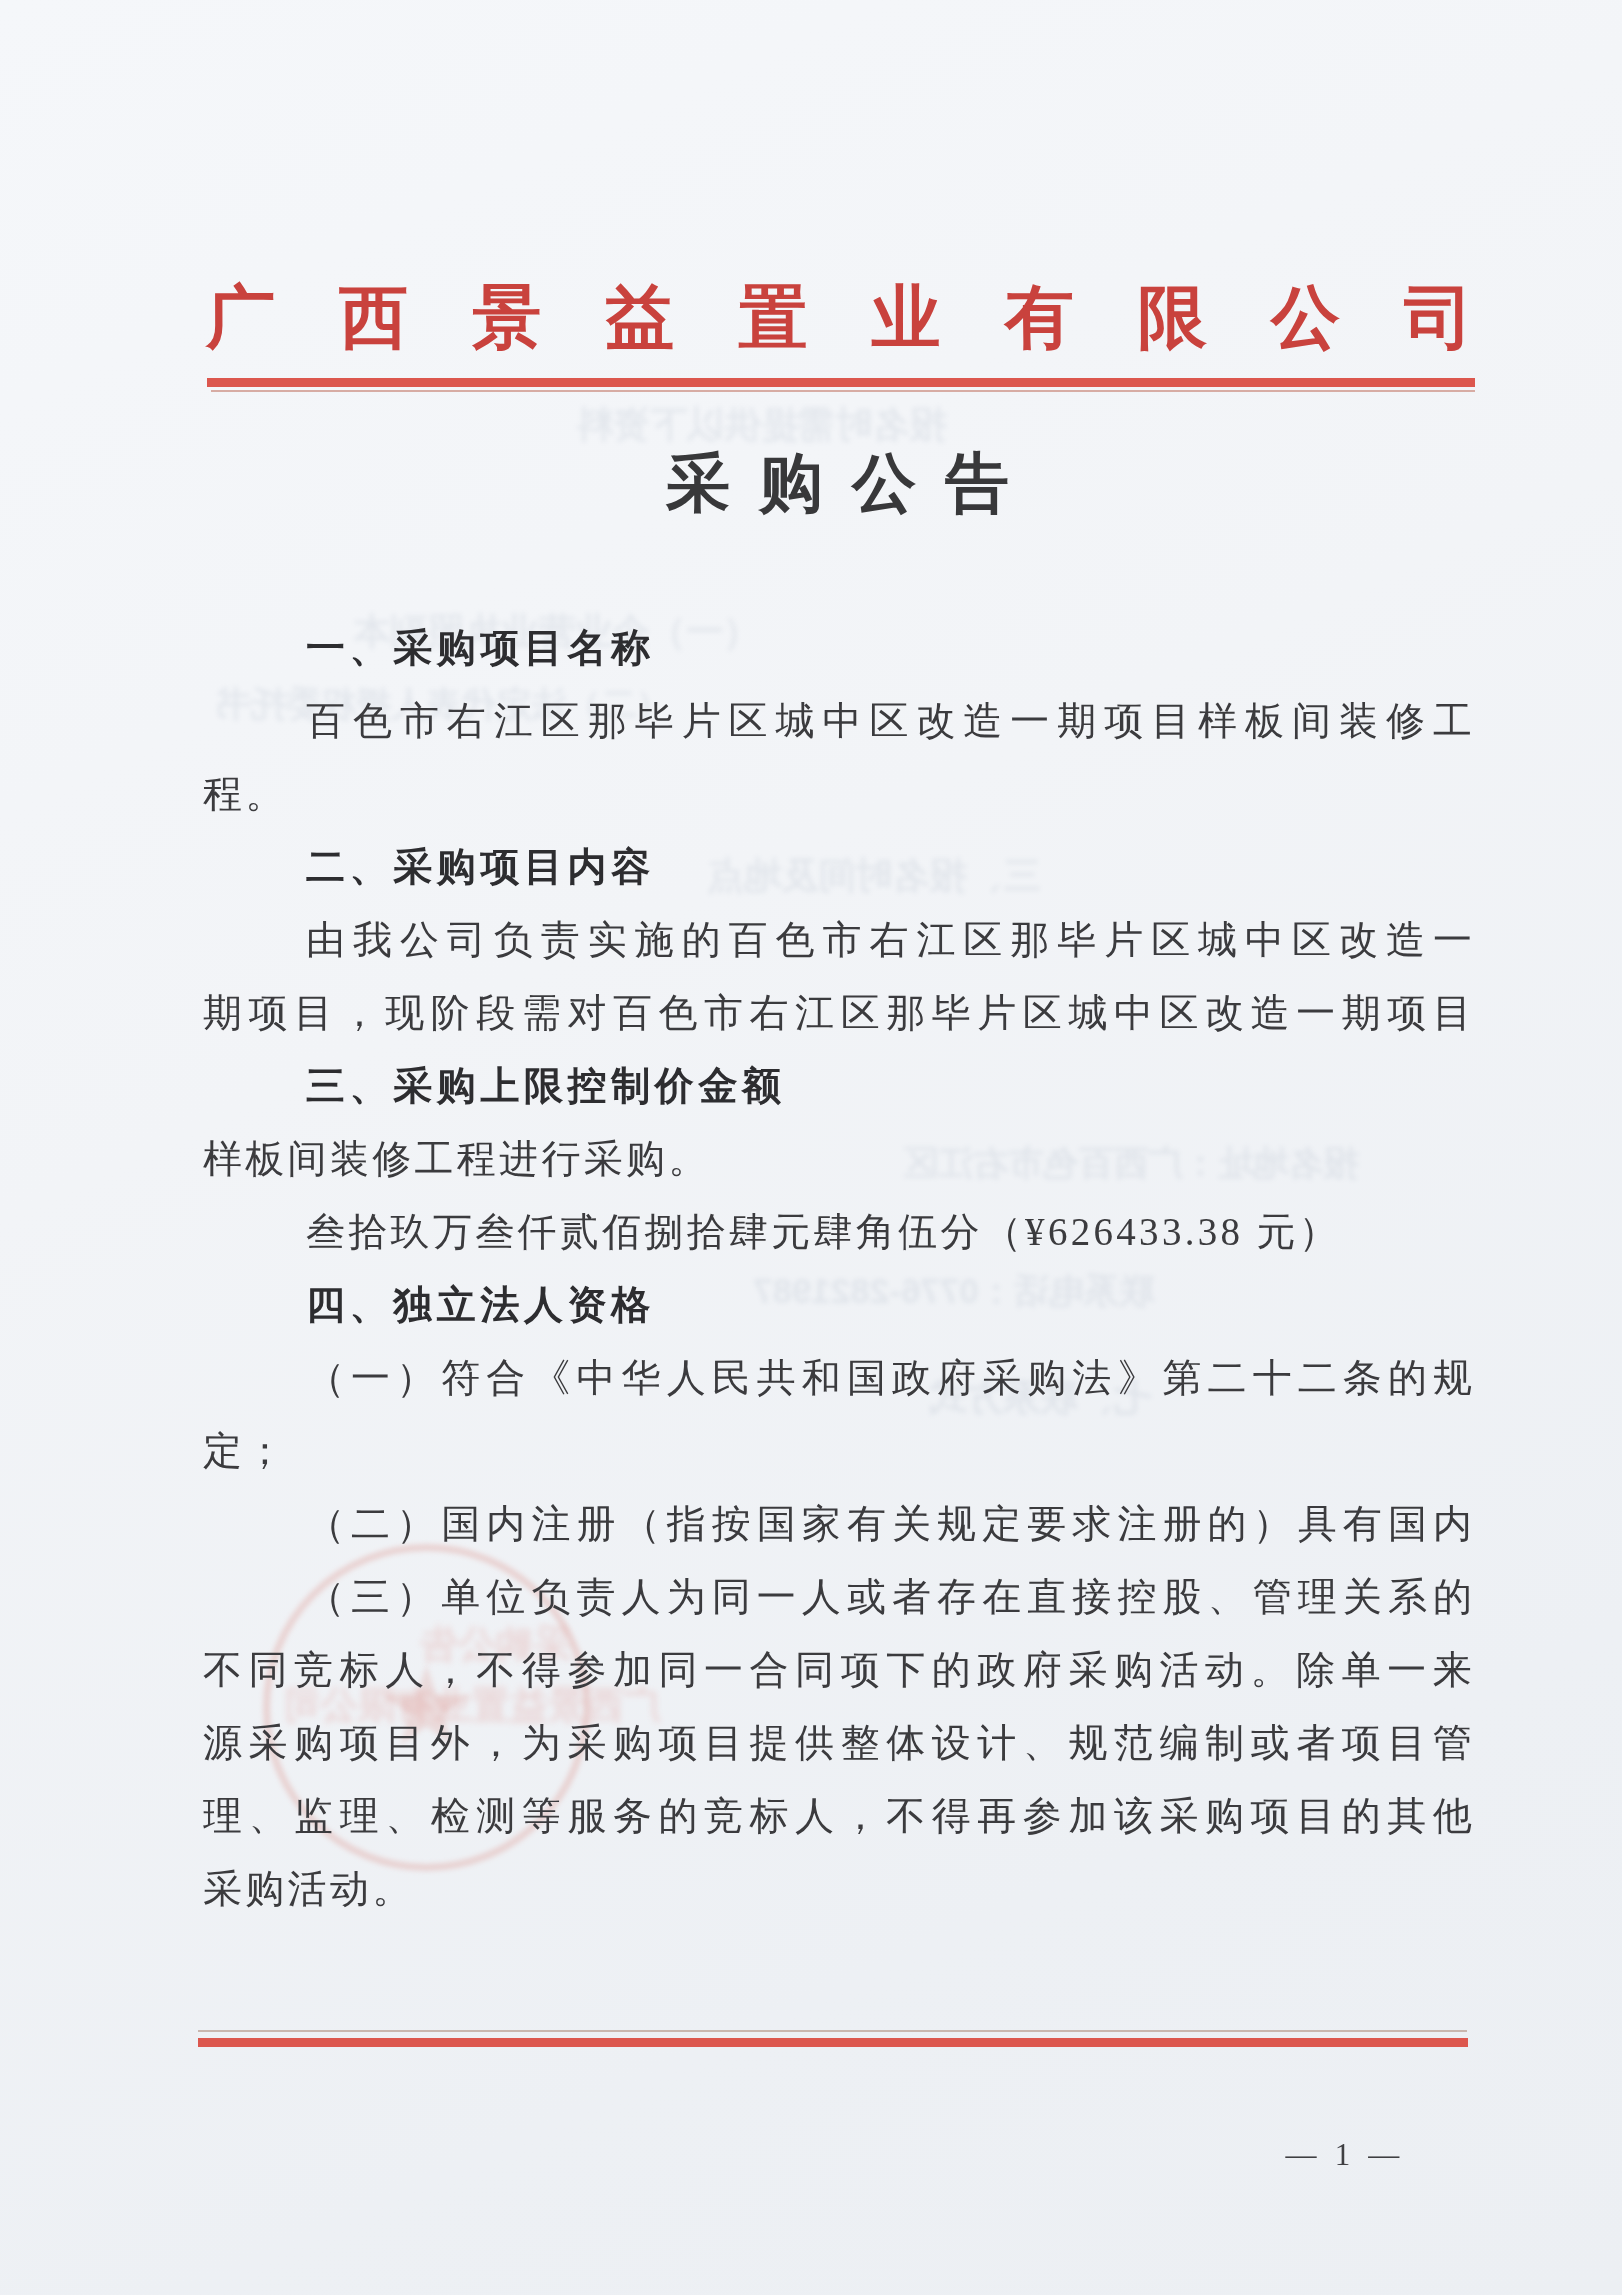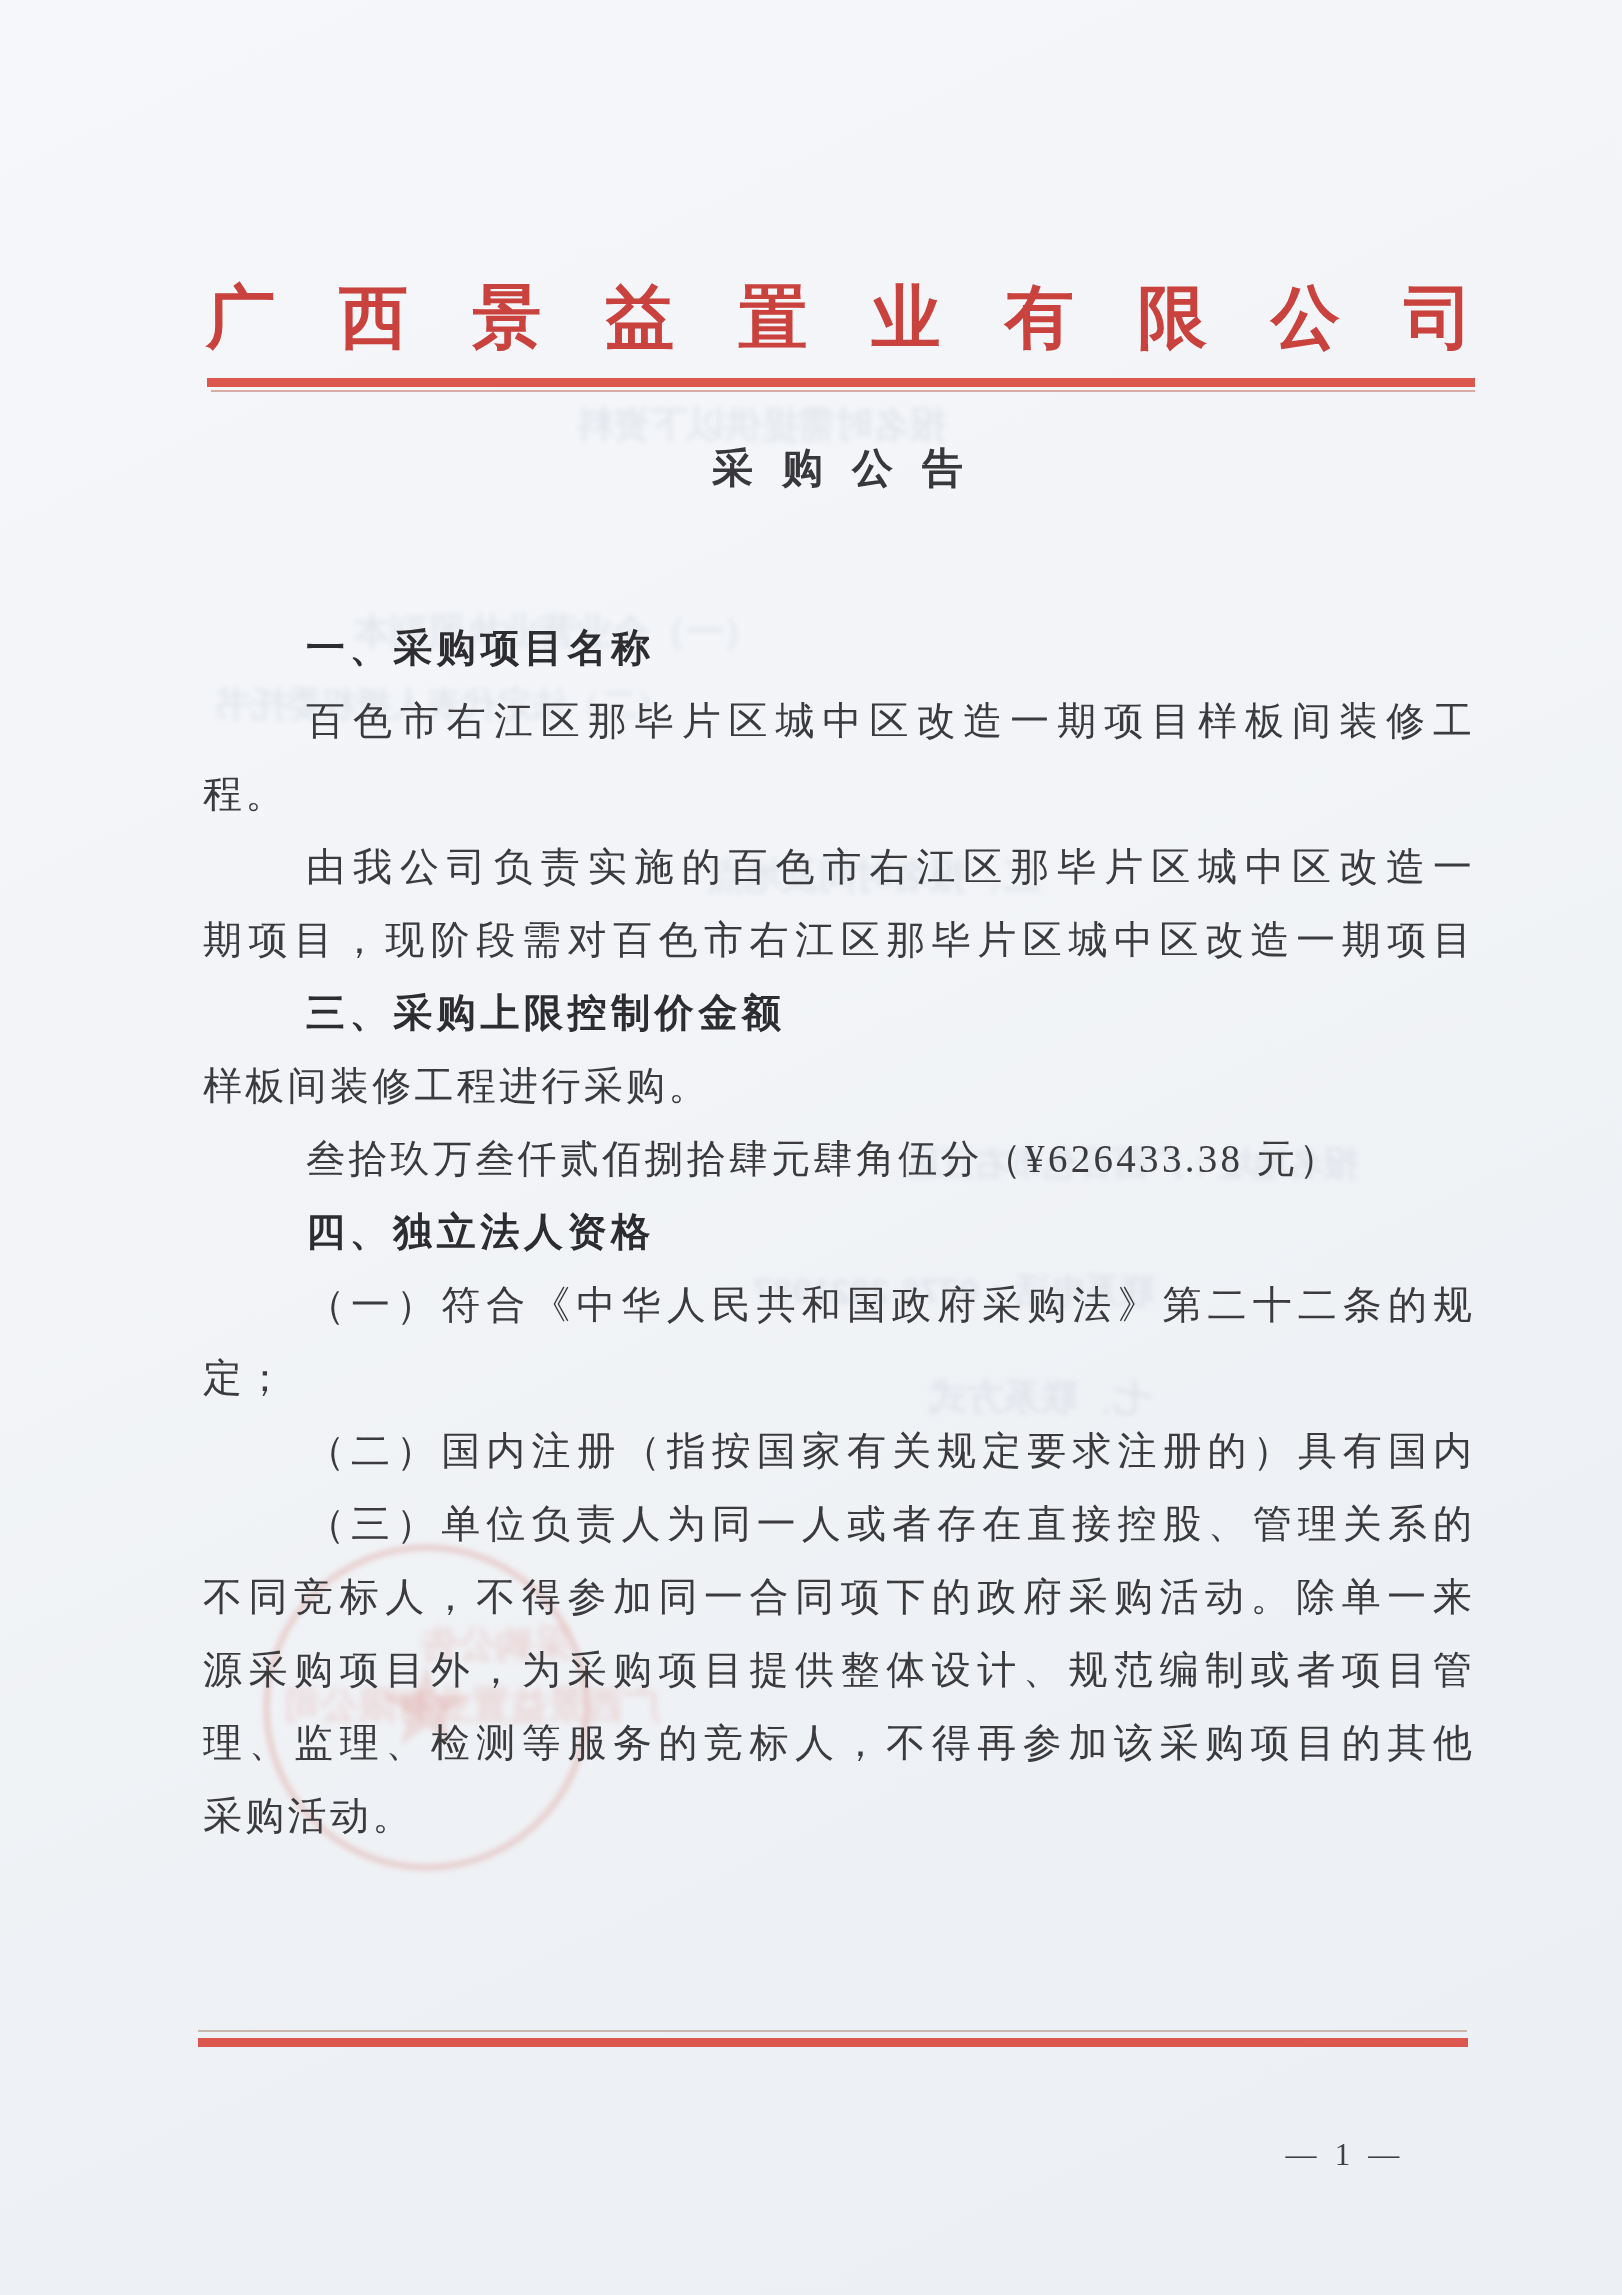--- a/index.html
+++ b/index.html
@@ -32,23 +32,23 @@
     position:absolute;left:206px;top:281px;width:1267px;
     display:flex;justify-content:space-between;
     font-size:69px;line-height:1.1;font-weight:bold;color:#c9423d;
     font-family:"Liberation Serif","DejaVu Serif",serif;
   }
   .rule{position:absolute;background:#dc574e}
   .rule.h-thick{left:207px;top:378px;width:1268px;height:8.5px}
   .rule.h-thin{left:211px;top:390px;width:1264px;height:2px;background:#d7aca4}
   .doc-title{
     position:absolute;left:203px;top:449px;width:1269px;margin:0;
-    text-align:center;font-size:41px;line-height:1.1;font-weight:bold;color:#38383a;
+    text-align:center;font-size:64px;line-height:1.1;font-weight:bold;color:#38383a;
     letter-spacing:29px;text-indent:29px;
-    font-family:Liberation Mono, monospace;
+    font-family:Liberation Serif, serif;
   }
   
   .content{position:absolute;left:203px;top:611px;width:1269px}
   .line{
     height:73px;display:flex;align-items:center;
     font-size:39px;color:#3b3b3e;letter-spacing:3.3px;white-space:nowrap;
     font-family:"Liberation Serif","DejaVu Serif",serif;
   }
   .line.heading{
     font-family:"Liberation Sans","DejaVu Sans",sans-serif;
@@ -126,20 +126,21 @@
           <span>目</span>
           <span>样</span>
           <span>板</span>
           <span>间</span>
           <span>装</span>
           <span>修</span>
           <span>工</span>
         </span>
       </div>
       <div class="line body">程。</div>
+      <div class="line heading indent">二、采购项目内容</div>
       <div class="line body indent justify">
         <span class="jrow">
           <span>由</span>
           <span>我</span>
           <span>公</span>
           <span>司</span>
           <span>负</span>
           <span>责</span>
           <span>实</span>
           <span>施</span>

